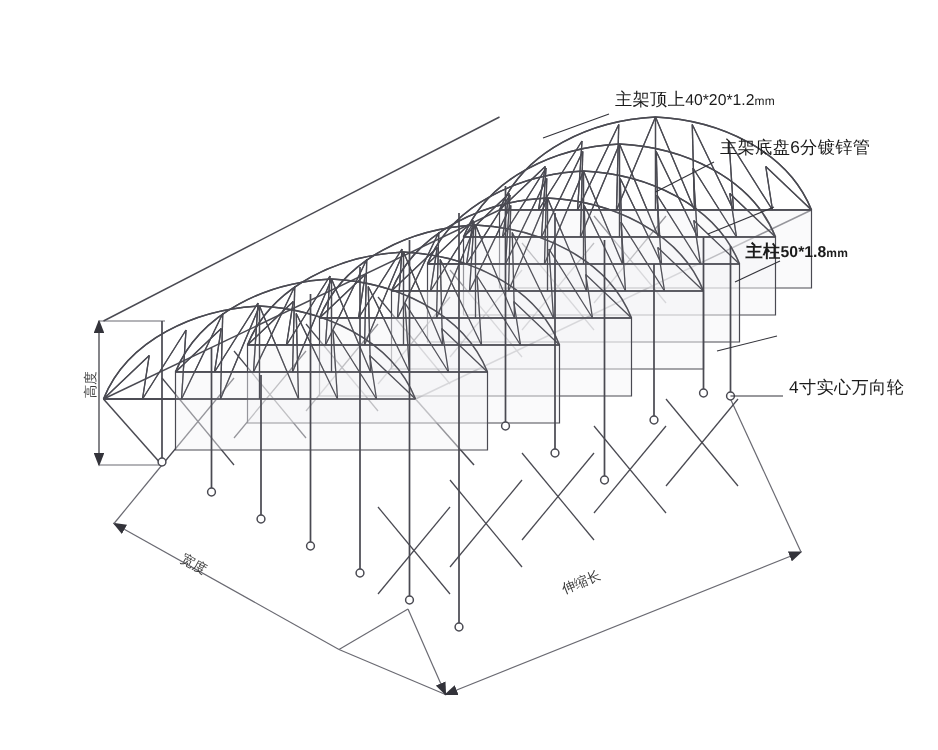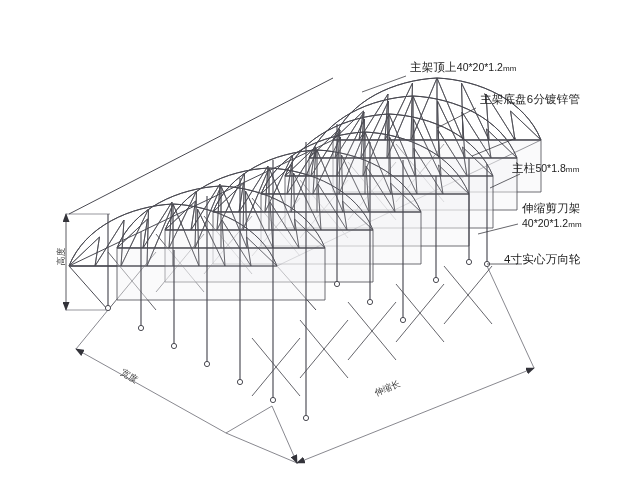--- a/index.html
+++ b/index.html
@@ -260,30 +260,26 @@
 
   <div class="callout-text" style="left:410px; top:44px;">
     <span>主架顶上</span><span class="spec">40*20*1.2</span><span class="unit">mm</span>
   </div>
 
   <div class="callout-text" style="left:480px; top:76px;">
     <span>主架底盘</span><span>6分镀锌管</span>
   </div>
 
 
-  <div class="callout-text" style="left:512px; top:145px;">
+  <div class="callout-text" style="left:497px; top:145px;font-weight:bold;">
     <span>主柱</span><span class="spec">50*1.8</span><span class="unit">mm</span>
   </div>
 
-  <div class="callout-text" style="left:522px; top:185px;">
-    <span>伸缩剪刀架</span><br>
-    <span class="spec">40*20*1.2</span><span class="unit">mm</span>
-  </div>
-
-  <div class="callout-text" style="left:504px; top:236px;">
+
+  <div class="callout-text" style="left:526px; top:236px;">
     <span>4寸实心万向轮</span>
   </div>
 
   <div class="dim-text" style="left:52px; top:234px; transform:rotate(-90deg); transform-origin:center;">
     <span>高度</span>
   </div>
 
   <div class="dim-text" style="left:120px; top:354px; transform:rotate(29deg); transform-origin:center;">
     <span>宽度</span>
   </div>

